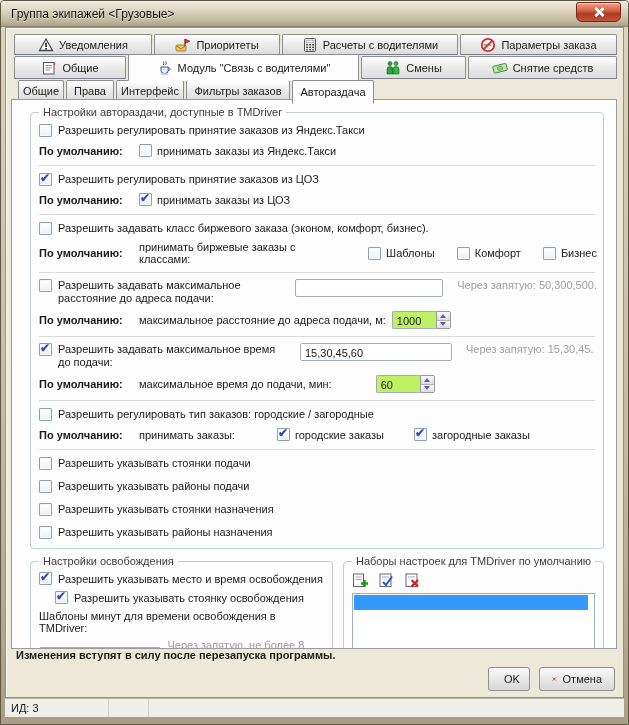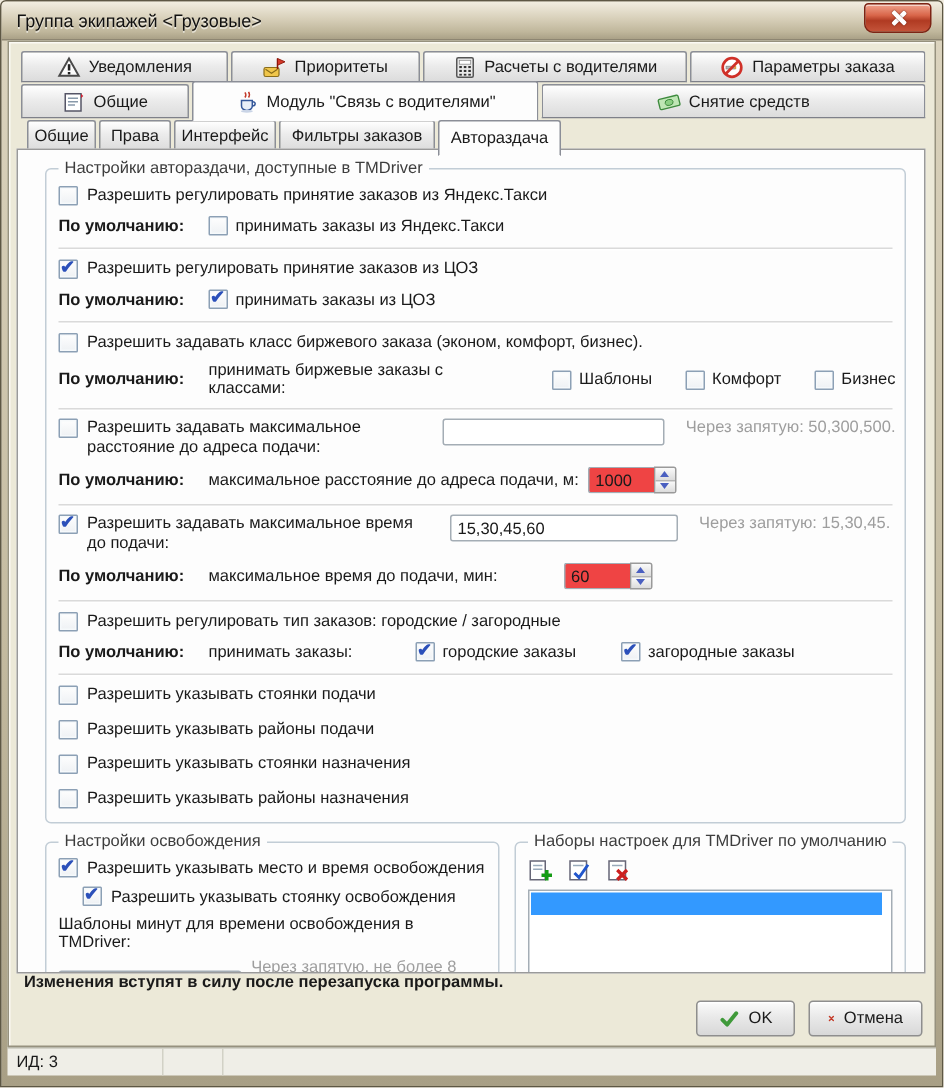--- a/index.html
+++ b/index.html
@@ -64,21 +64,21 @@
     background:linear-gradient(180deg,#fefefe,#eef1f4);position:relative;cursor:pointer;
     box-shadow:inset 0 0 0 1px #f6f9fb;}
   .cb.on::after{content:"✔";position:absolute;left:0;top:-3px;font-size:12px;font-weight:bold;color:#2b50ba;}
   .lbl2{width:232px;line-height:13px;}
   .textbox{height:18px;background:#fff;border:1px solid #a4adb5;border-radius:2px;
     padding:1px 4px 0 4px;line-height:16px;cursor:text;}
   .tb-wide{width:152px;margin-left:4px;}
   .hint{color:#9e9e9e;margin-left:8px;white-space:nowrap;}
   .hint2{color:#9e9e9e;margin-left:6px;line-height:13px;white-space:normal;width:165px;}
   .spin{display:inline-flex;margin-left:6px;}
-  .spinval{width:44px;height:18px;background:#ef4444;border:1px solid #a4adb5;border-right:none;
+  .spinval{width:44px;height:18px;background:#bef264;border:1px solid #a4adb5;border-right:none;
     border-radius:2px 0 0 2px;padding:1px 4px 0 4px;line-height:16px;}
   .spinbtns{display:flex;flex-direction:column;width:15px;height:18px;border:1px solid #9a9a9a;border-radius:0 2px 2px 0;overflow:hidden;}
   .spinbtn{flex:1;background:linear-gradient(180deg,#fafafa,#dcdcdc);display:flex;align-items:center;justify-content:center;cursor:pointer;}
   .spinbtn+.spinbtn{border-top:1px solid #b5b5b5;}
   .arr-up{width:0;height:0;border-left:3px solid transparent;border-right:3px solid transparent;border-bottom:4px solid #4a5fc0;}
   .arr-dn{width:0;height:0;border-left:3px solid transparent;border-right:3px solid transparent;border-top:4px solid #4a5fc0;}
   .inline-cb{display:flex;align-items:center;gap:5px;}
   
   .g2row{display:flex;align-items:center;gap:6px;margin:6px 0 0 2px;}
   .indent{margin-left:18px;}
@@ -89,21 +89,21 @@
   .toolbar{display:flex;gap:9px;margin:6px 0 4px 2px;}
   .toolbtn{width:17px;height:17px;cursor:pointer;}
   .listbox{margin:0 2px;height:88px;background:#fff;border:1px solid #a4adb5;padding:1px;}
   .listsel{height:15px;background:#3399ff;margin-right:5px;cursor:pointer;}
   
   .footnote{position:absolute;left:10px;bottom:36px;font-weight:bold;}
   .btnrow{position:absolute;right:8px;bottom:6px;display:flex;gap:9px;}
   .btn{height:24px;border:1px solid #8e8e8e;border-radius:3px;display:flex;align-items:center;
     justify-content:center;gap:6px;background:linear-gradient(180deg,#fbfbfb,#e9e9e9 45%,#d8d8d8);
     padding:0 12px;cursor:pointer;box-shadow:inset 0 1px 0 #fff;}
-  .btn-ok{width:66px;} .btn-cancel{width:76px;}
+  .btn-ok{width:42px;} .btn-cancel{width:76px;}
   
   .statusbar{position:absolute;left:4px;right:4px;bottom:7px;height:19px;background:#efeee7;
     border-top:1px solid #b9b8ab;display:flex;align-items:center;}
   .scell{height:100%;border-right:1px solid #d2d1c6;display:flex;align-items:center;padding-left:6px;}
   .sc1{width:104px;} .sc2{width:40px;} .sc3{flex:1;border-right:none;}
 </style>
 </head>
 <body>
 
 <div class="window">
@@ -175,20 +175,33 @@
         <span>Общие</span>
       </div>
       <div class="tab w-modul selected">
         <svg class="icon16" viewBox="0 0 16 16">
             <path d="M4 7 h7.2 v3.6 a3.6 3 0 0 1 -7.2 0 Z" fill="#e9eff8" stroke="#35589a" stroke-width="1"></path>
             <path d="M11.2 7.8 c2.6 0 2.6 2.8 0 2.8" fill="none" stroke="#35589a" stroke-width="1"></path>
             <path d="M6.3 1.6 q1.2 1.6 0 3.4 M8.7 1.2 q1.2 1.8 0 3.8" fill="none" stroke="#c23a2a" stroke-width="1"></path>
             <ellipse cx="7.6" cy="14.2" rx="4" ry="1" fill="#c9d4e6"></ellipse>
           </svg>
         <span>Модуль "Связь с водителями"</span>
+      </div>
+      <div class="tab w-smeny">
+        <svg class="icon16" viewBox="0 0 16 16">
+            <g fill="#2fa03a" stroke="#15641d" stroke-width=".6">
+              <circle cx="5" cy="3.6" r="2"></circle>
+              <path d="M2 14 v-4.5 a3 3 0 0 1 6 0 V14 Z"></path>
+            </g>
+            <g fill="#35b545" stroke="#15641d" stroke-width=".6">
+              <circle cx="11" cy="3.6" r="2"></circle>
+              <path d="M8 14 v-4.5 a3 3 0 0 1 6 0 V14 Z"></path>
+            </g>
+          </svg>
+        <span>Смены</span>
       </div>
       <div class="tab w-snyat">
         <svg class="icon16" viewBox="0 0 16 16">
             <g transform="rotate(-14 8 8)">
               <rect x="1.2" y="4.8" width="13.6" height="7" rx="1" fill="#bfe6b5" stroke="#3d8a3d" stroke-width=".9"></rect>
               <ellipse cx="8" cy="8.3" rx="2.7" ry="2" fill="#8ccf84" stroke="#3d8a3d" stroke-width=".6"></ellipse>
             </g>
           </svg>
         <span>Снятие средств</span>
       </div>

